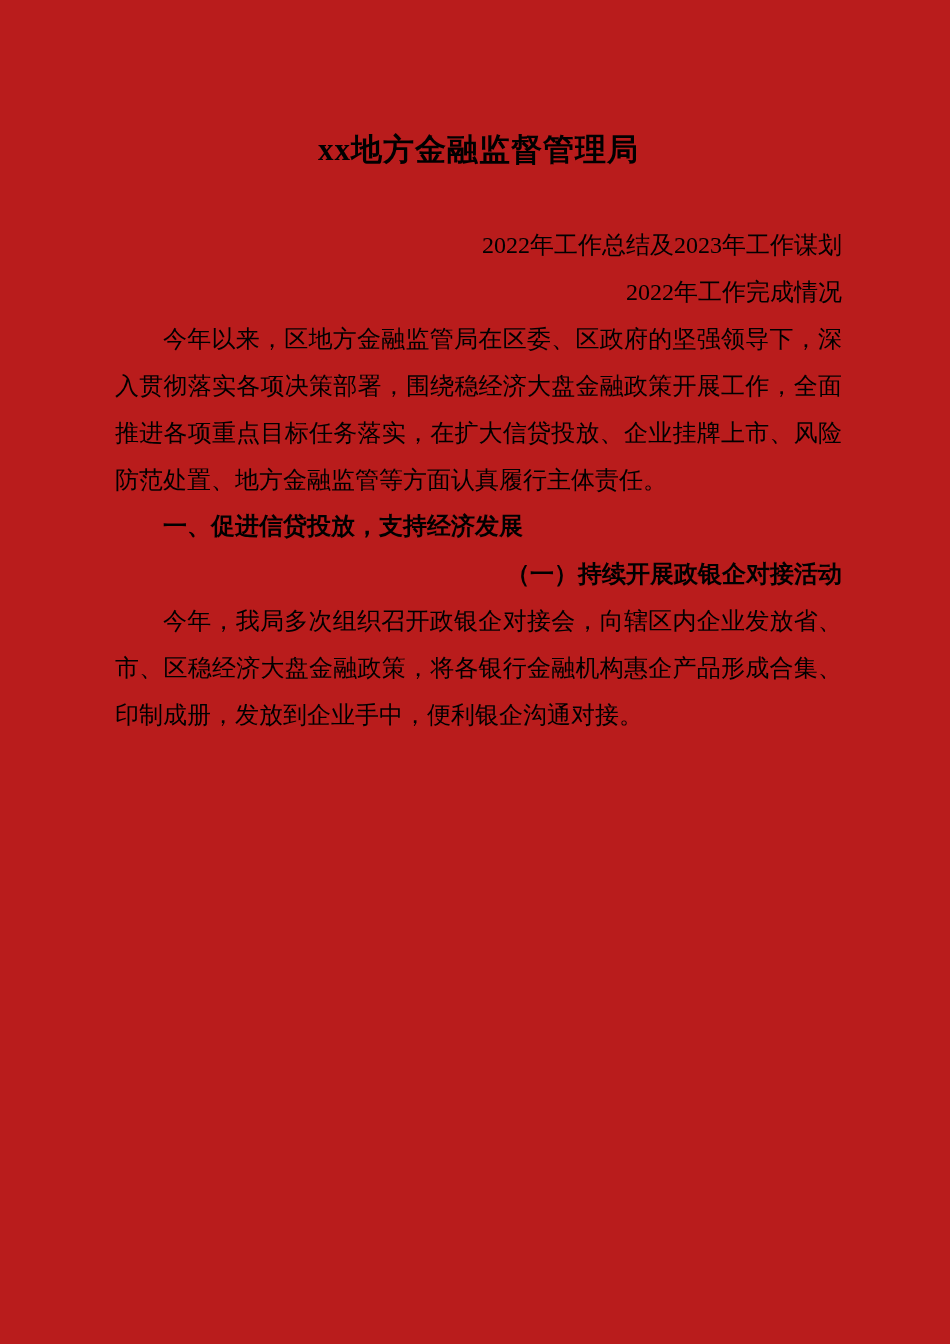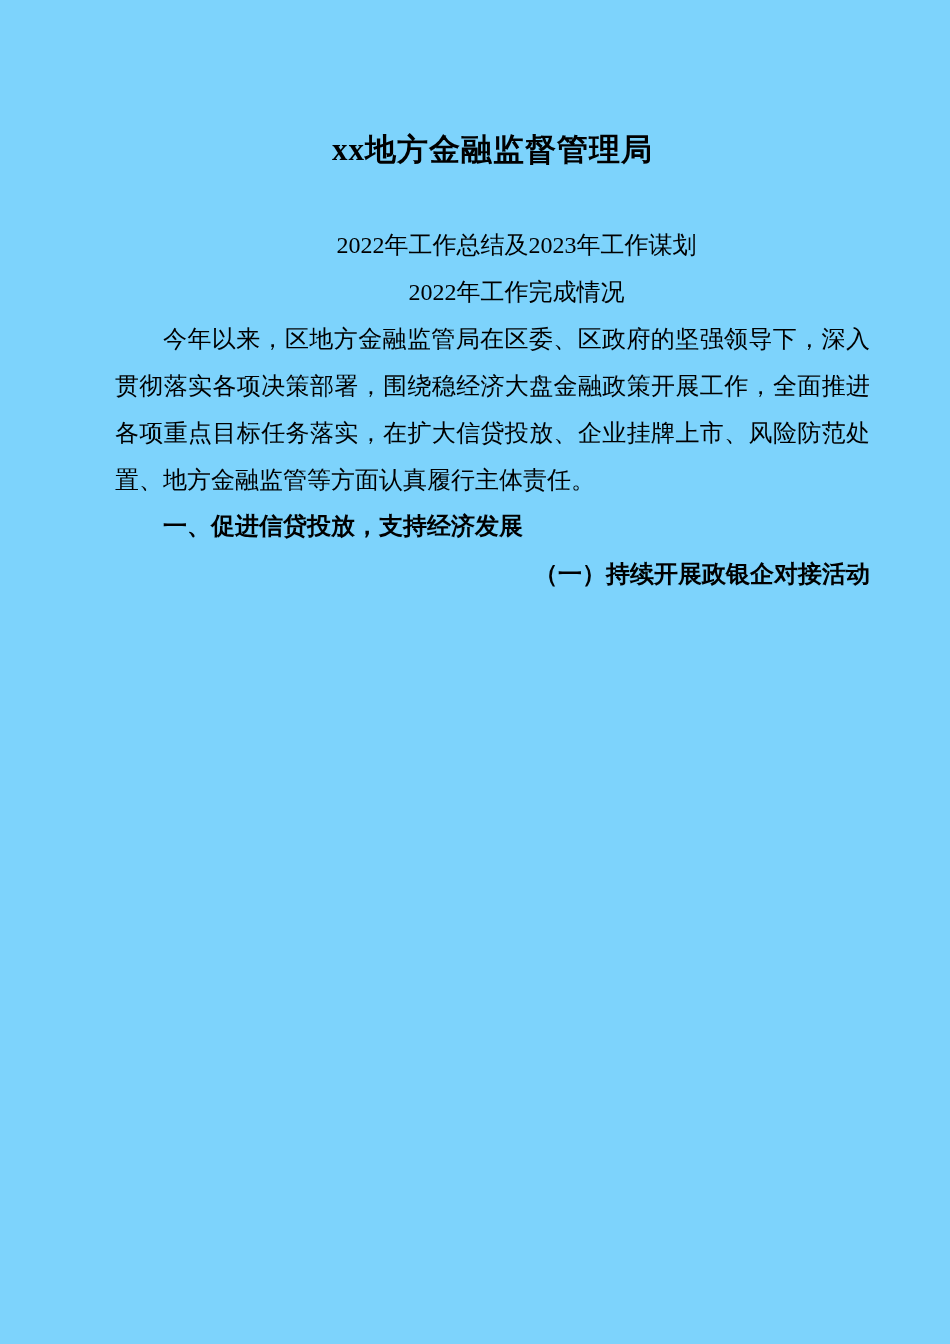--- a/index.html
+++ b/index.html
@@ -4,23 +4,23 @@
 <style>
   html, body {
     margin: 0;
     padding: 0;
     background: #ffffff;
   }
   .page {
     position: relative;
     width: 950px;
     height: 1344px;
-    background: #7dd3fc;
+    background: #b91c1c;
     box-sizing: border-box;
-    padding: 130px 80px 0 115px;
+    padding: 130px 108px 0 115px;
     overflow: hidden;
     color: #000000;
     font-family: "Liberation Serif", "DejaVu Serif", serif;
   }
   .doc-title {
     margin: 0 0 52px 0;
     text-align: center;
     font-size: 31px;
     font-weight: bold;
     line-height: 1.3;
@@ -29,21 +29,21 @@
   }
   .para {
     margin: 0;
     font-size: 24px;
     line-height: 47px;
     text-align: justify;
     text-indent: 48px;
     word-break: break-all;
   }
   .para.plain {
-    text-align: center;
+    text-align: right;
   }
   .para.heading-1 {
     font-weight: bold;
     text-align: left;
     font-family: Liberation Mono, monospace;
   }
   .para.heading-2 {
     font-weight: bold;
     text-align: right;
     font-family: "Liberation Serif", "DejaVu Serif", serif;
@@ -59,15 +59,16 @@
   <p class="para plain">2022年工作总结及2023年工作谋划</p>
 
   <p class="para plain">2022年工作完成情况</p>
 
   <p class="para">今年以来，区地方金融监管局在区委、区政府的坚强领导下，深入贯彻落实各项决策部署，围绕稳经济大盘金融政策开展工作，全面推进各项重点目标任务落实，在扩大信贷投放、企业挂牌上市、风险防范处置、地方金融监管等方面认真履行主体责任。</p>
 
   <p class="para heading-1">一、促进信贷投放，支持经济发展</p>
 
   <p class="para heading-2">（一）持续开展政银企对接活动</p>
 
+  <p class="para">今年，我局多次组织召开政银企对接会，向辖区内企业发放省、市、区稳经济大盘金融政策，将各银行金融机构惠企产品形成合集、印制成册，发放到企业手中，便利银企沟通对接。</p>
 
 
 </div>
 
 </body></html>

